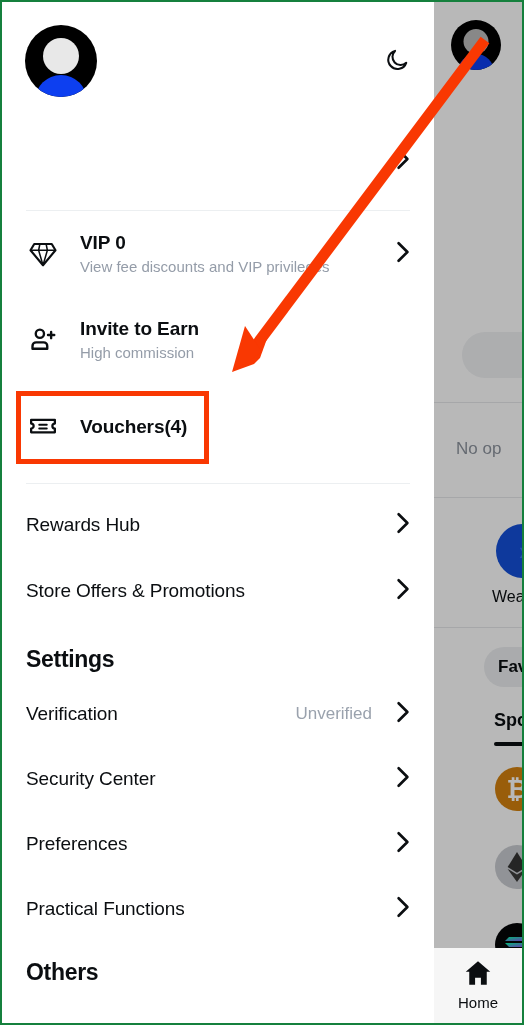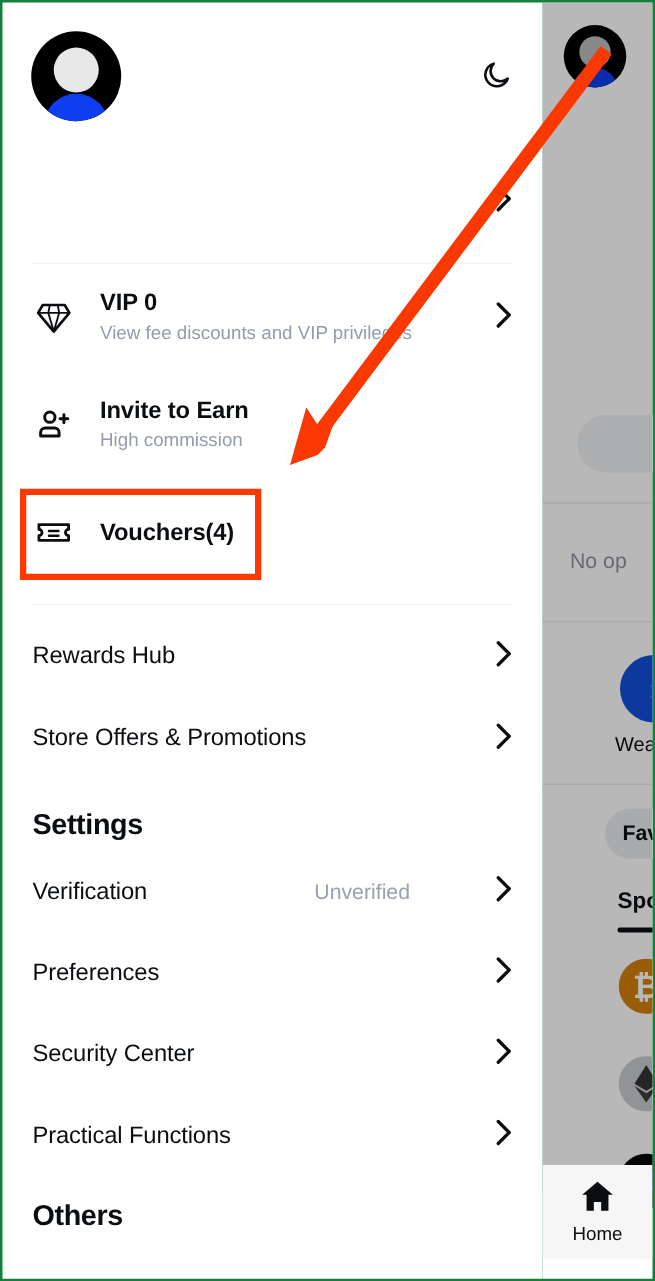--- a/index.html
+++ b/index.html
@@ -119,21 +119,20 @@
     z-index:25;
   }
 
   
   .navrow {
     display:flex;
     align-items:center;
     height:65px;
     padding:0 24px;
     cursor:pointer;
-    gap:44px;
   }
   .navrow .lbl {
     flex:1 1 auto;
     font-size:19px;
     color:#0b0e11;
     letter-spacing:-.1px;
   }
   .navrow .val {
     font-size:17px;
     color:#9aa2ad;
@@ -247,21 +246,21 @@
     border-radius:50%;
     display:flex; align-items:center; justify-content:center;
   }
   .coin.btc { top:765px; background:#d4820f; }
   .coin.eth { top:843px; background:#c9ccd1; }
   .coin.sol { top:921px; background:#050608; }
   .coin .glyph { font-size:26px; font-weight:700; color:#fff; line-height:1; }
 
   .bottom-nav {
     position:absolute;
-    left:0; bottom:16px;
+    left:0; bottom:0;
     width:88px; height:75px;
     background:#f6f6f6;
     z-index:30;
     display:flex; flex-direction:column;
     align-items:center; justify-content:center;
     cursor:pointer;
   }
   .bottom-nav .nlbl {
     font-size:15px;
     color:#0b0e11;
@@ -376,30 +375,30 @@
       <span class="lbl">Verification</span>
       <span class="val">Unverified</span>
       <span>
         <svg width="14" height="22" viewBox="0 0 12 20" fill="none" stroke="#0b0e11" stroke-width="2.4" stroke-linecap="round" stroke-linejoin="round">
             <path d="M2 2l8 8-8 8"></path>
           </svg>
       </span>
     </div>
 
     <div class="navrow">
+      <span class="lbl">Security Center</span>
+      <span>
+        <svg width="14" height="22" viewBox="0 0 12 20" fill="none" stroke="#0b0e11" stroke-width="2.4" stroke-linecap="round" stroke-linejoin="round">
+            <path d="M2 2l8 8-8 8"></path>
+          </svg>
+      </span>
+    </div>
+
+    <div class="navrow">
       <span class="lbl">Preferences</span>
-      <span>
-        <svg width="14" height="22" viewBox="0 0 12 20" fill="none" stroke="#0b0e11" stroke-width="2.4" stroke-linecap="round" stroke-linejoin="round">
-            <path d="M2 2l8 8-8 8"></path>
-          </svg>
-      </span>
-    </div>
-
-    <div class="navrow">
-      <span class="lbl">Security Center</span>
       <span>
         <svg width="14" height="22" viewBox="0 0 12 20" fill="none" stroke="#0b0e11" stroke-width="2.4" stroke-linecap="round" stroke-linejoin="round">
             <path d="M2 2l8 8-8 8"></path>
           </svg>
       </span>
     </div>
 
     <div class="navrow">
       <span class="lbl">Practical Functions</span>
       <span>

